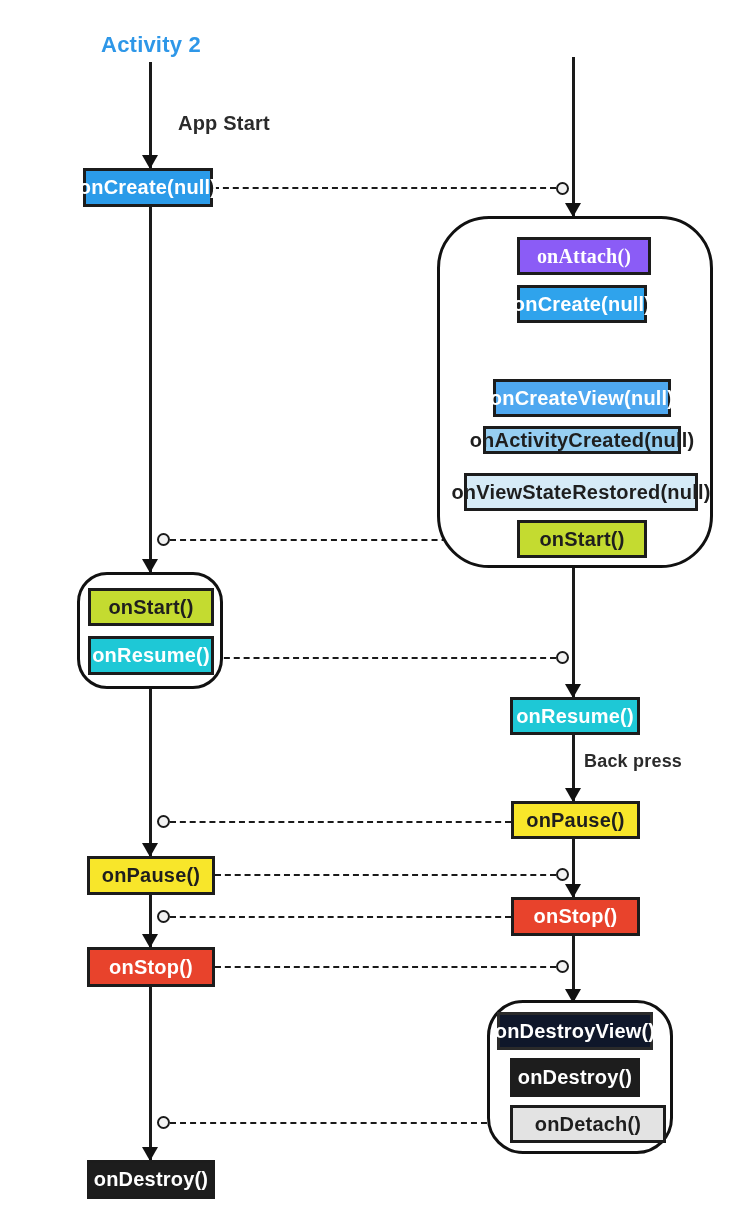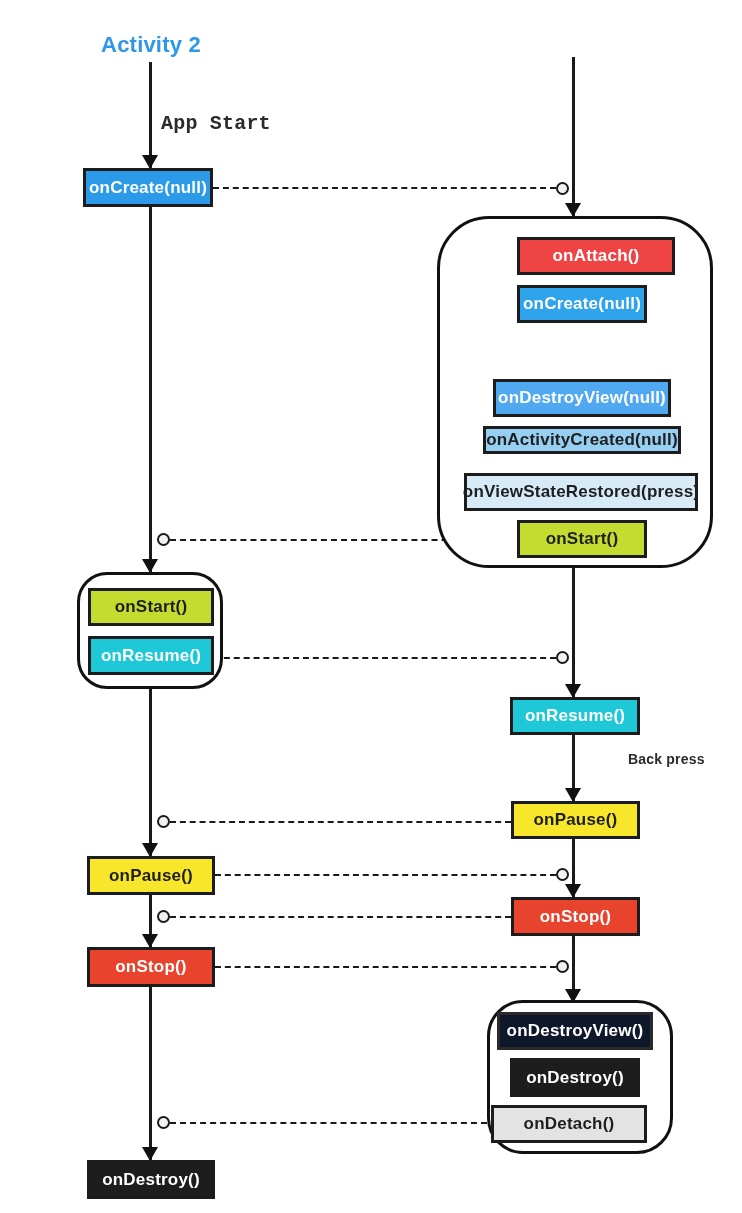--- a/index.html
+++ b/index.html
@@ -30,35 +30,35 @@
     position:absolute;width:13px;height:13px;border-radius:50%;
     background:#f2f2f2;border:2px solid #1a1a1a;box-sizing:border-box;
   }
   .group{
     position:absolute;border:3px solid #111111;background:#ffffff;
     box-sizing:border-box;
   }
   .node{
     position:absolute;display:flex;align-items:center;justify-content:center;
     border:3px solid #1c1c1c;box-sizing:border-box;
-    font-size:17px;font-weight:700;letter-spacing:0.2px;white-space:nowrap;
+    font-size:20px;font-weight:700;letter-spacing:0.2px;white-space:nowrap;
   }
 </style>
 </head>
 <body>
 
 <div class="canvas">
 
   <div class="lane-title" style="left: 80px; top: 32px; width: 142px; color: rgb(46, 151, 232);">Activity 2</div>
 
   <div class="lifeline" style="left:149px;top:62px;height:1098px;"></div>
   <div class="lifeline" style="left:572px;top:57px;height:945px;"></div>
 
-  <div class="annotation" style="left:161px;top:112px;font-family:Liberation Mono, monospace;">App Start</div>
-  <div class="annotation" style="left:584px;top:751px;font-size:14px;margin-left:44px;">Back press</div>
+  <div class="annotation" style="left:178px;top:112px;">App Start</div>
+  <div class="annotation" style="left:584px;top:751px;font-size:18px;">Back press</div>
 
   <div class="arrowhead" style="left:142px;top:155px;"></div>
   <div class="arrowhead" style="left:142px;top:559px;"></div>
   <div class="arrowhead" style="left:142px;top:843px;"></div>
   <div class="arrowhead" style="left:142px;top:934px;"></div>
   <div class="arrowhead" style="left:142px;top:1147px;"></div>
 
   <div class="arrowhead" style="left:565px;top:203px;"></div>
   <div class="arrowhead" style="left:565px;top:684px;"></div>
   <div class="arrowhead" style="left:565px;top:788px;"></div>
@@ -98,38 +98,38 @@
   <div class="node" style="left: 88px; top: 588px; width: 126px; height: 38px; background: rgb(196, 219, 48); color: rgb(30, 30, 30);">onStart()</div>
 
   <div class="node" style="left: 88px; top: 636px; width: 126px; height: 39px; background: rgb(30, 200, 214); color: rgb(255, 255, 255);">onResume()</div>
 
   <div class="node" style="left: 87px; top: 856px; width: 128px; height: 39px; background: rgb(248, 230, 42); color: rgb(30, 30, 30);">onPause()</div>
 
   <div class="node" style="left: 87px; top: 947px; width: 128px; height: 40px; background: rgb(232, 67, 44); color: rgb(255, 255, 255);">onStop()</div>
 
   <div class="node" style="left: 87px; top: 1160px; width: 128px; height: 39px; background: rgb(29, 29, 29); color: rgb(255, 255, 255);">onDestroy()</div>
 
-  <div class="node" style="left: 517px; top: 237px; width: 158px; height: 38px; background: #ef4444; color: rgb(255, 255, 255);">onAttach()</div>
+  <div class="node" style="left: 517px; top: 237px; width: 134px; height: 38px; background: #8b5cf6; color: rgb(255, 255, 255); font-family: Liberation Serif, serif;">onAttach()</div>
 
   <div class="node" style="left: 517px; top: 285px; width: 130px; height: 38px; background: rgb(47, 163, 236); color: rgb(255, 255, 255);">onCreate(null)</div>
 
 
-  <div class="node" style="left: 493px; top: 379px; width: 178px; height: 38px; background: rgb(79, 168, 240); color: rgb(255, 255, 255);">onDestroyView(null)</div>
+  <div class="node" style="left: 493px; top: 379px; width: 178px; height: 38px; background: rgb(79, 168, 240); color: rgb(255, 255, 255);">onCreateView(null)</div>
 
   <div class="node" style="left: 483px; top: 426px; width: 198px; height: 28px; background: rgb(151, 207, 242); color: rgb(30, 30, 30);">onActivityCreated(null)</div>
 
-  <div class="node" style="left: 464px; top: 473px; width: 234px; height: 38px; background: rgb(214, 235, 247); color: rgb(30, 30, 30);">onViewStateRestored(press)</div>
+  <div class="node" style="left: 464px; top: 473px; width: 234px; height: 38px; background: rgb(214, 235, 247); color: rgb(30, 30, 30);">onViewStateRestored(null)</div>
 
   <div class="node" style="left: 517px; top: 520px; width: 130px; height: 38px; background: rgb(196, 219, 48); color: rgb(30, 30, 30);">onStart()</div>
 
   <div class="node" style="left: 510px; top: 697px; width: 130px; height: 38px; background: rgb(30, 200, 214); color: rgb(255, 255, 255);">onResume()</div>
 
   <div class="node" style="left: 511px; top: 801px; width: 129px; height: 38px; background: rgb(248, 230, 42); color: rgb(30, 30, 30);">onPause()</div>
 
   <div class="node" style="left: 511px; top: 897px; width: 129px; height: 39px; background: rgb(232, 67, 44); color: rgb(255, 255, 255);">onStop()</div>
 
   <div class="node" style="left: 497px; top: 1012px; width: 156px; height: 38px; border-color: rgb(42, 42, 42); background: #0f172a; color: rgb(255, 255, 255);">onDestroyView()</div>
 
   <div class="node" style="left: 510px; top: 1058px; width: 130px; height: 39px; border-color: rgb(29, 29, 29); background: rgb(29, 29, 29); color: rgb(255, 255, 255);">onDestroy()</div>
 
-  <div class="node" style="left: 491px; top: 1105px; width: 156px; height: 38px; background: rgb(227, 227, 227); color: rgb(30, 30, 30);">onDetach()</div>
+  <div class="node" style="left: 510px; top: 1105px; width: 156px; height: 38px; background: rgb(227, 227, 227); color: rgb(30, 30, 30);">onDetach()</div>
 
 </div>
 
 </body></html>

